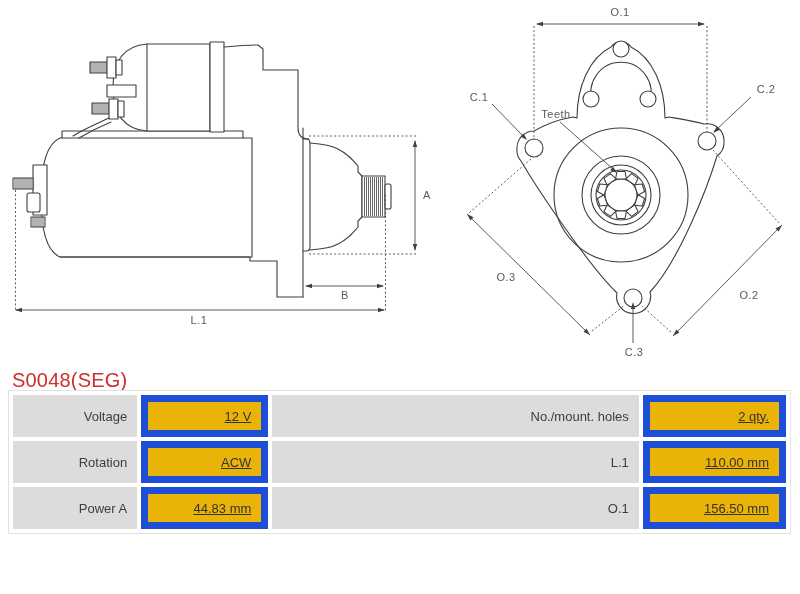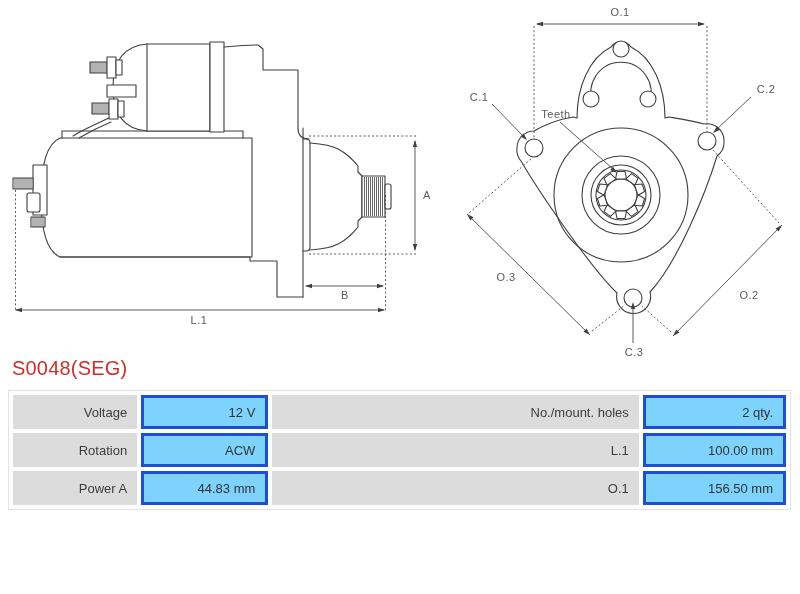--- a/index.html
+++ b/index.html
@@ -3,34 +3,34 @@
 <meta charset="utf-8">
 <style>
   html,body{margin:0;padding:0;background:#fff;}
   body{
     width:800px;height:594px;position:relative;overflow:hidden;
     font-family:"Liberation Sans","DejaVu Sans",sans-serif;
     -webkit-font-smoothing:antialiased;
   }
   .drawing-area{position:absolute;left:0;top:0;width:800px;height:356px;}
   .part-title{
-    position:absolute;left:12px;top:357px;
+    position:absolute;left:12px;top:369px;
     font-size:20px;color:#cc302c;letter-spacing:0.2px;
   }
   .spec-table{
     position:absolute;left:8px;top:390px;width:783px;
     border-collapse:separate;border-spacing:4px;
     background:#fff;border:1px solid #e3e3e3;
   }
   .spec-table td{
     height:28px;font-size:13px;color:#3d3d3d;
     text-align:right;padding:0 10px;white-space:nowrap;
   }
   .spec-table td.lbl{background:#dcdcdc;}
-  .spec-table td.val{background:#7dd3fc;border:3px solid #1d4ed8;color:#333;}
+  .spec-table td.val{background:#eab308;border:7px solid #1d4ed8;color:#333;text-decoration:underline;}
   svg text{
     font-family:"Liberation Sans","DejaVu Sans",sans-serif;
     font-size:11px;fill:#5a5a5a;letter-spacing:0.5px;
   }
   svg .ln{stroke:#3f3f3f;stroke-width:1.1;fill:none;stroke-linejoin:round;stroke-linecap:round;}
   svg .fw{stroke:#3f3f3f;stroke-width:1.1;fill:#fff;stroke-linejoin:round;}
   svg .dim{stroke:#4a4a4a;stroke-width:0.9;fill:none;}
   svg .dot{stroke:#4a4a4a;stroke-width:0.9;fill:none;stroke-dasharray:2 2.2;}
   svg .ah{fill:#3f3f3f;stroke:none;}
   svg .thread{stroke:#3f3f3f;stroke-width:0.8;fill:none;}
@@ -219,21 +219,21 @@
     <tr>
       <td class="lbl">Voltage</td>
       <td class="val">12 V</td>
       <td class="lbl">No./mount. holes</td>
       <td class="val">2 qty.</td>
     </tr>
     <tr>
       <td class="lbl">Rotation</td>
       <td class="val">ACW</td>
       <td class="lbl">L.1</td>
-      <td class="val">100.00 mm</td>
+      <td class="val">110.00 mm</td>
     </tr>
     <tr>
       <td class="lbl">Power A</td>
       <td class="val">44.83 mm</td>
       <td class="lbl">O.1</td>
       <td class="val">156.50 mm</td>
     </tr>
   </tbody>
 </table>
 

